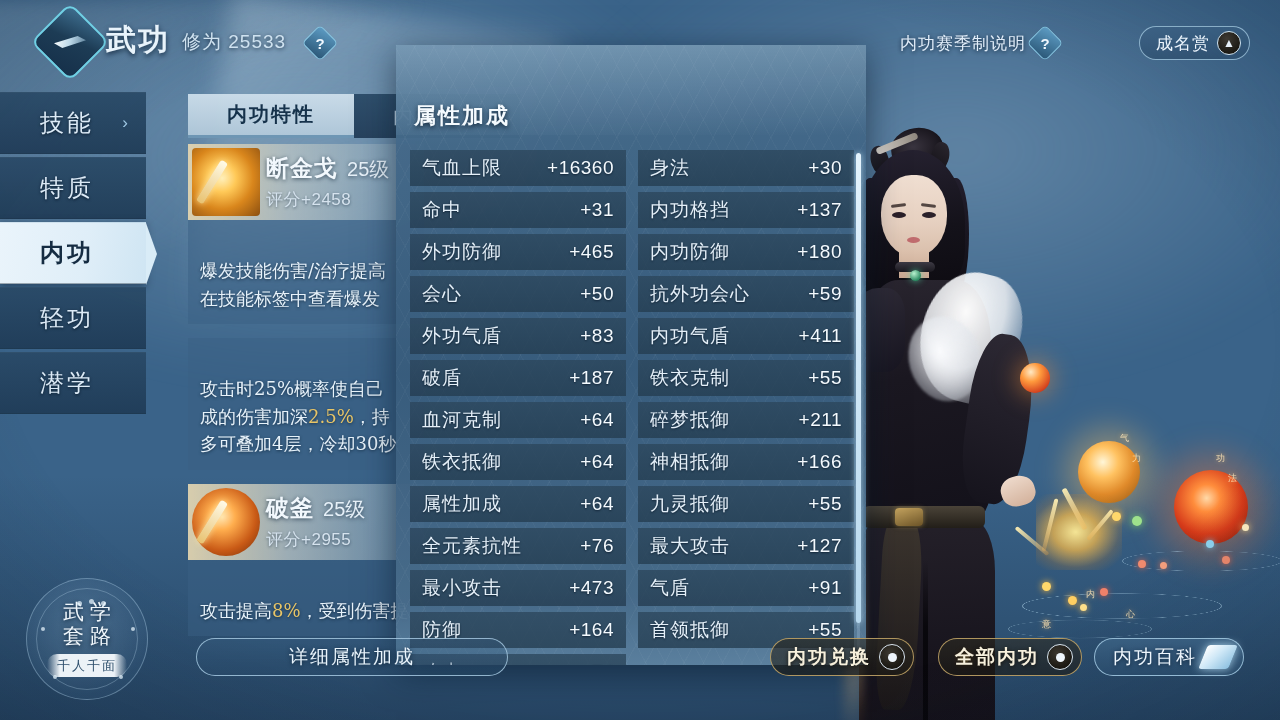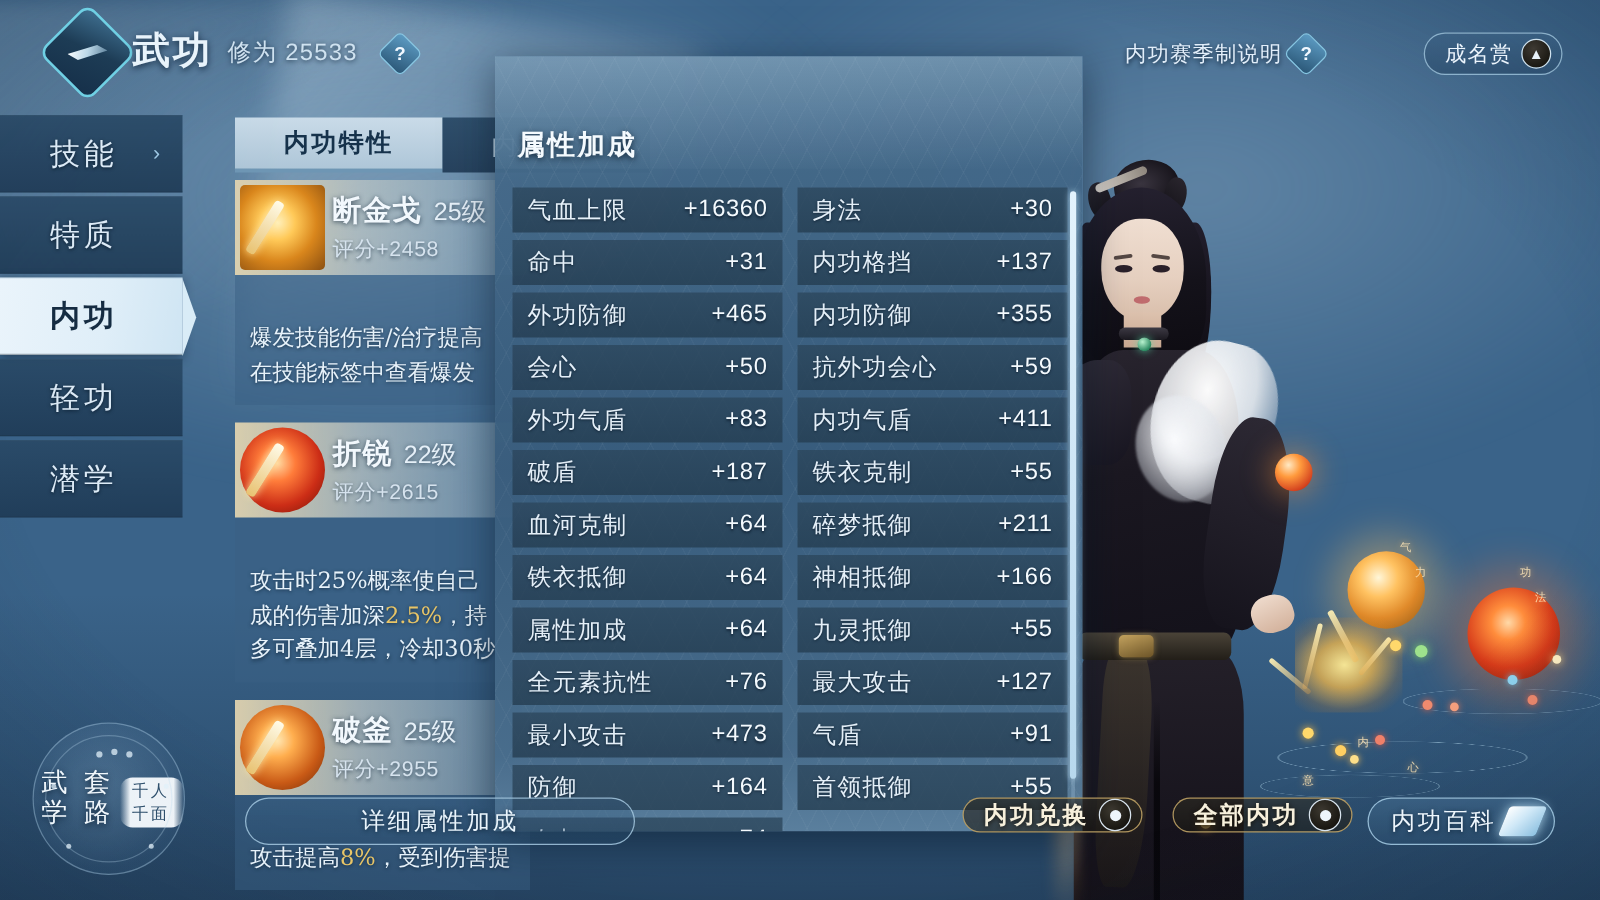--- a/index.html
+++ b/index.html
@@ -440,21 +440,21 @@
     background:linear-gradient(180deg, rgba(60,100,136,0.30), rgba(40,76,108,0.34));
     display:flex; align-items:center; justify-content:center;
   }
   #detail-attr-btn .lbl {
     font-size:19px; color:#e9f4fc; letter-spacing:2px;
     font-family:Liberation Sans, sans-serif;
     text-shadow:0 1px 4px rgba(8,26,44,0.85);
   }
 
   .gold-pill {
-    position:absolute; height:28px;
+    position:absolute; height:38px;
     display:flex; align-items:center; gap:8px;
     padding:0 8px 0 16px;
     border:1.4px solid rgba(196,166,104,0.88);
     border-radius:19px;
     background:linear-gradient(180deg, rgba(46,44,36,0.62), rgba(28,26,20,0.62));
   }
   .gold-pill .lbl {
     font-size:19px; color:#f7f0dc; letter-spacing:2px;
     font-family:"DejaVu Serif","Liberation Serif",serif; font-weight:700;
     text-shadow:0 1px 4px rgba(20,14,4,0.9);
@@ -493,21 +493,21 @@
     box-shadow:0 0 9px rgba(190,230,252,0.85);
     flex:none;
   }
 
   
   #corner-badge {
     position:absolute; left:26px; top:578px; width:122px; height:122px;
     border-radius:50%;
     border:1.4px solid rgba(178,210,232,0.40);
     background:radial-gradient(circle at 46% 40%, rgba(142,180,210,0.30), rgba(70,110,148,0.16) 70%);
-    display:flex; align-items:center; justify-content:center;
+    display:flex; flex-direction:column; align-items:center; justify-content:center;
   }
   #corner-badge .inner-ring {
     position:absolute; inset:9px; border-radius:50%;
     border:1px solid rgba(190,220,240,0.30);
   }
   #corner-badge .t1, #corner-badge .t2 {
     font-size:21px; color:#f0f7fc; letter-spacing:6px;
     font-family:"DejaVu Serif","Liberation Serif",serif;
     text-shadow:0 1px 5px rgba(8,26,44,0.9); line-height:1.12;
     margin-left:6px;
@@ -674,32 +674,20 @@
         <div class="skill-score">评分+2458</div>
       </div>
     </div>
     <div class="skill-desc">
       <span>爆发技能伤害/治疗提高</span><span class="hl"></span><span>
 在技能标签中查看爆发</span>
     </div>
   </div>
 
   <div class="skill-card">
-    <div class="skill-head">
-      <div class="skill-icon red">
-        <div class="ibg"></div>
-          <div class="blade"></div>
-      </div>
-      <div class="skill-meta">
-        <div class="skill-name">
-          <span>折锐</span> <span class="lv">22级</span>
-        </div>
-        <div class="skill-score">评分+2615</div>
-      </div>
-    </div>
     <div class="skill-desc">
       <span>攻击时25%概率使自己
 成的伤害加深</span><span class="hl">2.5%</span><span>，持
 多可叠加4层，冷却30秒</span>
     </div>
   </div>
 
   <div class="skill-card">
     <div class="skill-head">
       <div class="skill-icon orb">
@@ -739,21 +727,21 @@
       <div class="attr-row">
         <span class="k">内功格挡</span>
         <span class="v">+137</span>
       </div>
       <div class="attr-row">
         <span class="k">外功防御</span>
         <span class="v">+465</span>
       </div>
       <div class="attr-row">
         <span class="k">内功防御</span>
-        <span class="v">+355</span>
+        <span class="v">+180</span>
       </div>
       <div class="attr-row">
         <span class="k">会心</span>
         <span class="v">+50</span>
       </div>
       <div class="attr-row">
         <span class="k">抗外功会心</span>
         <span class="v">+59</span>
       </div>
       <div class="attr-row">

